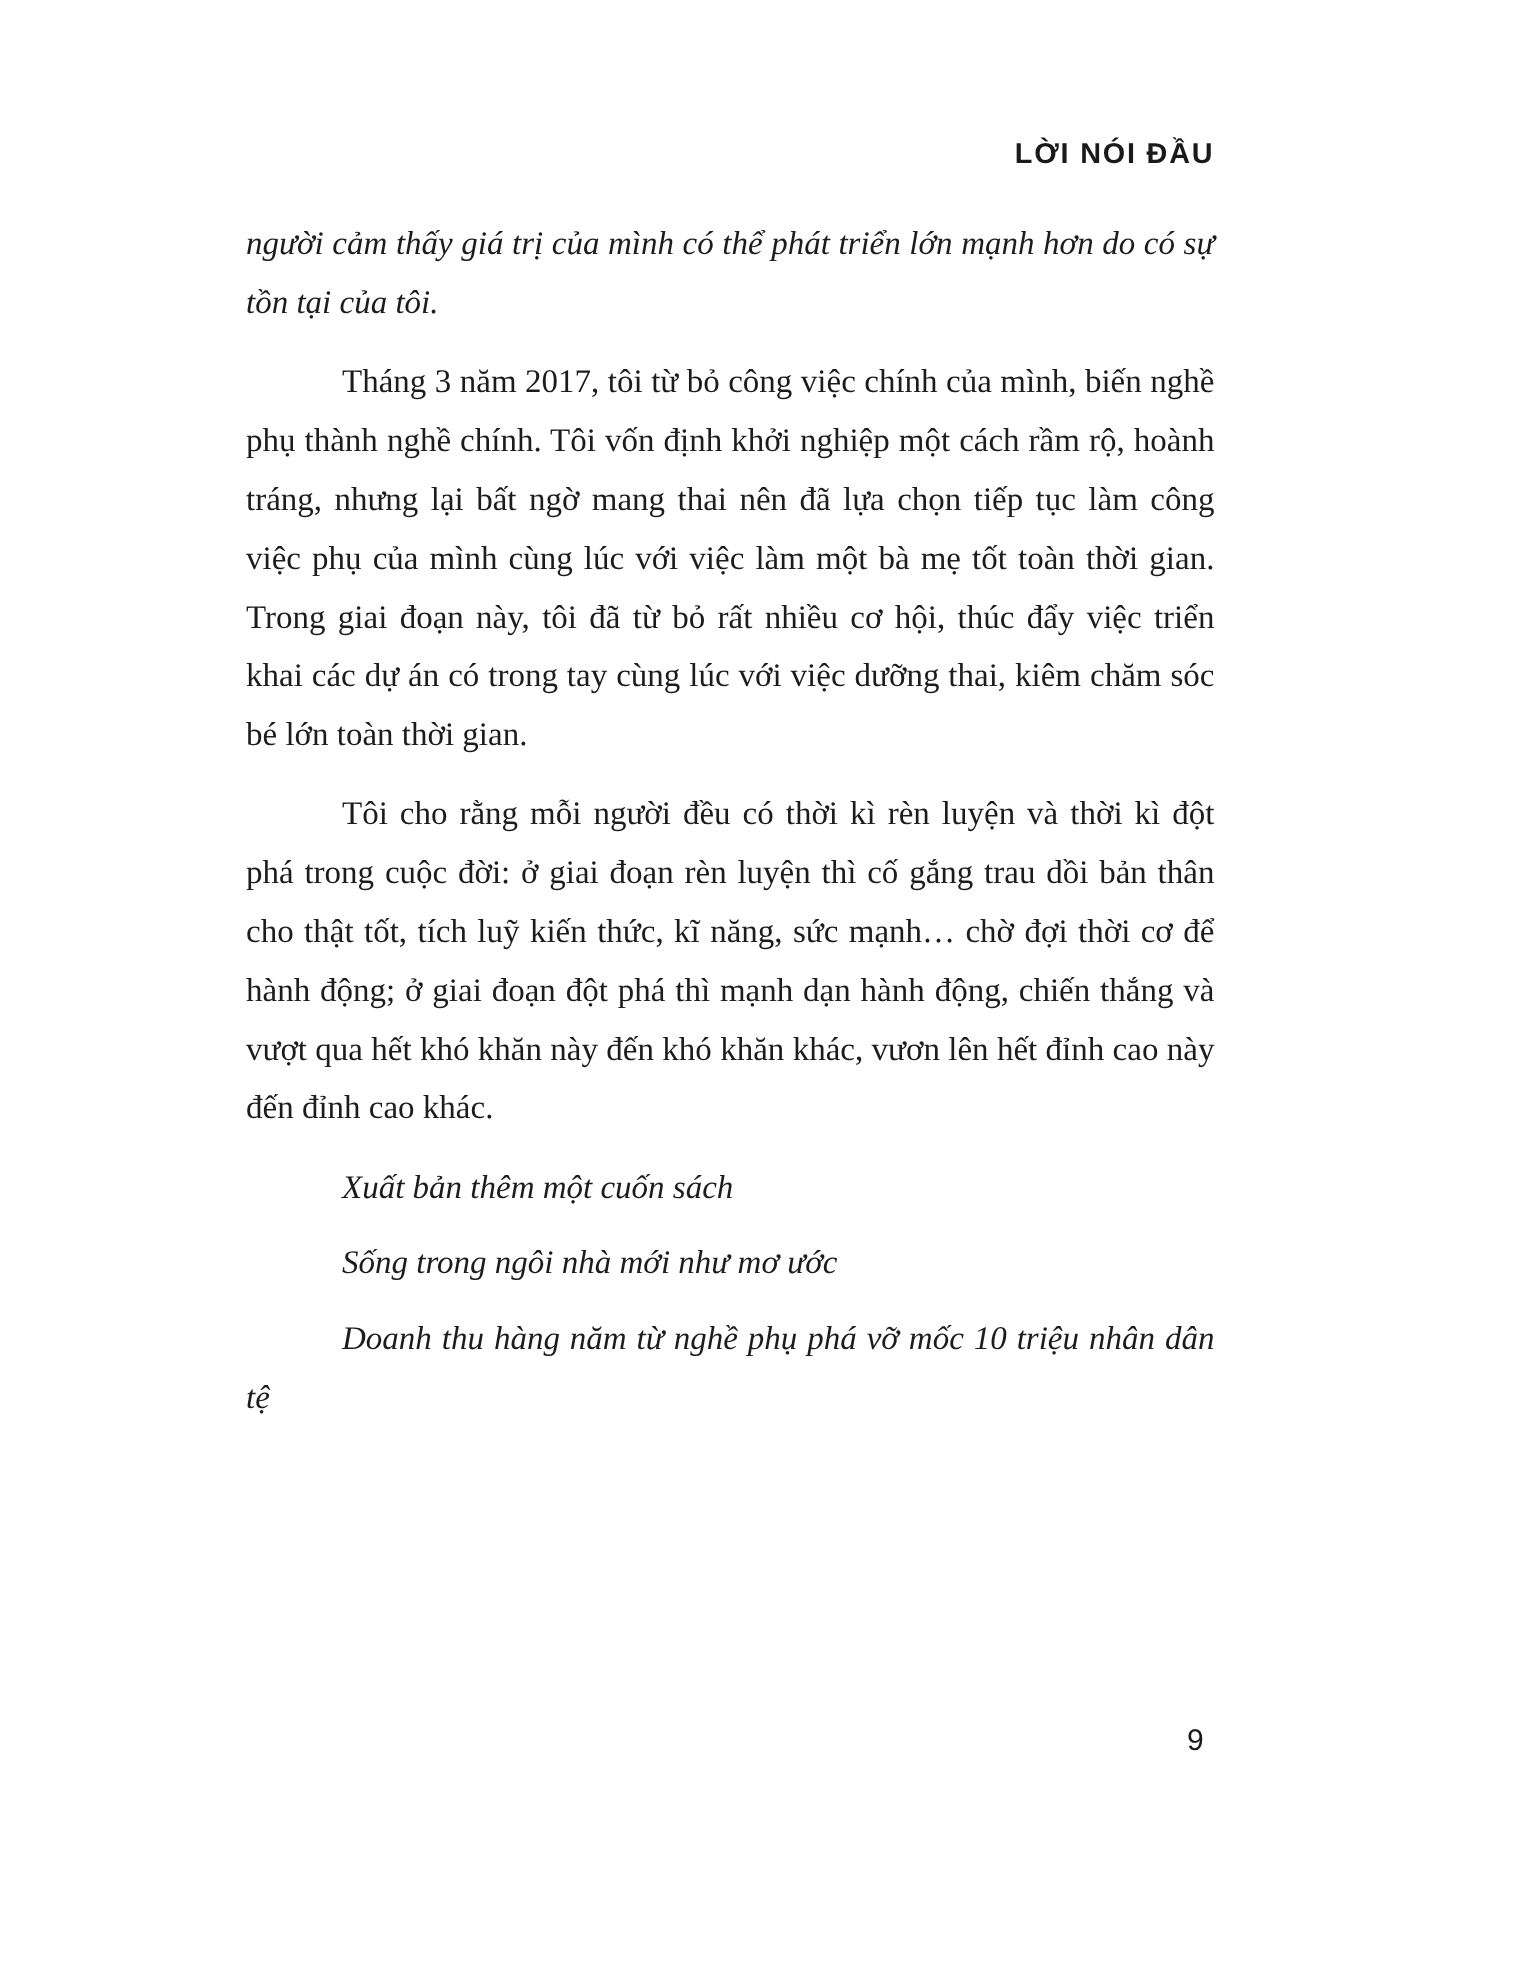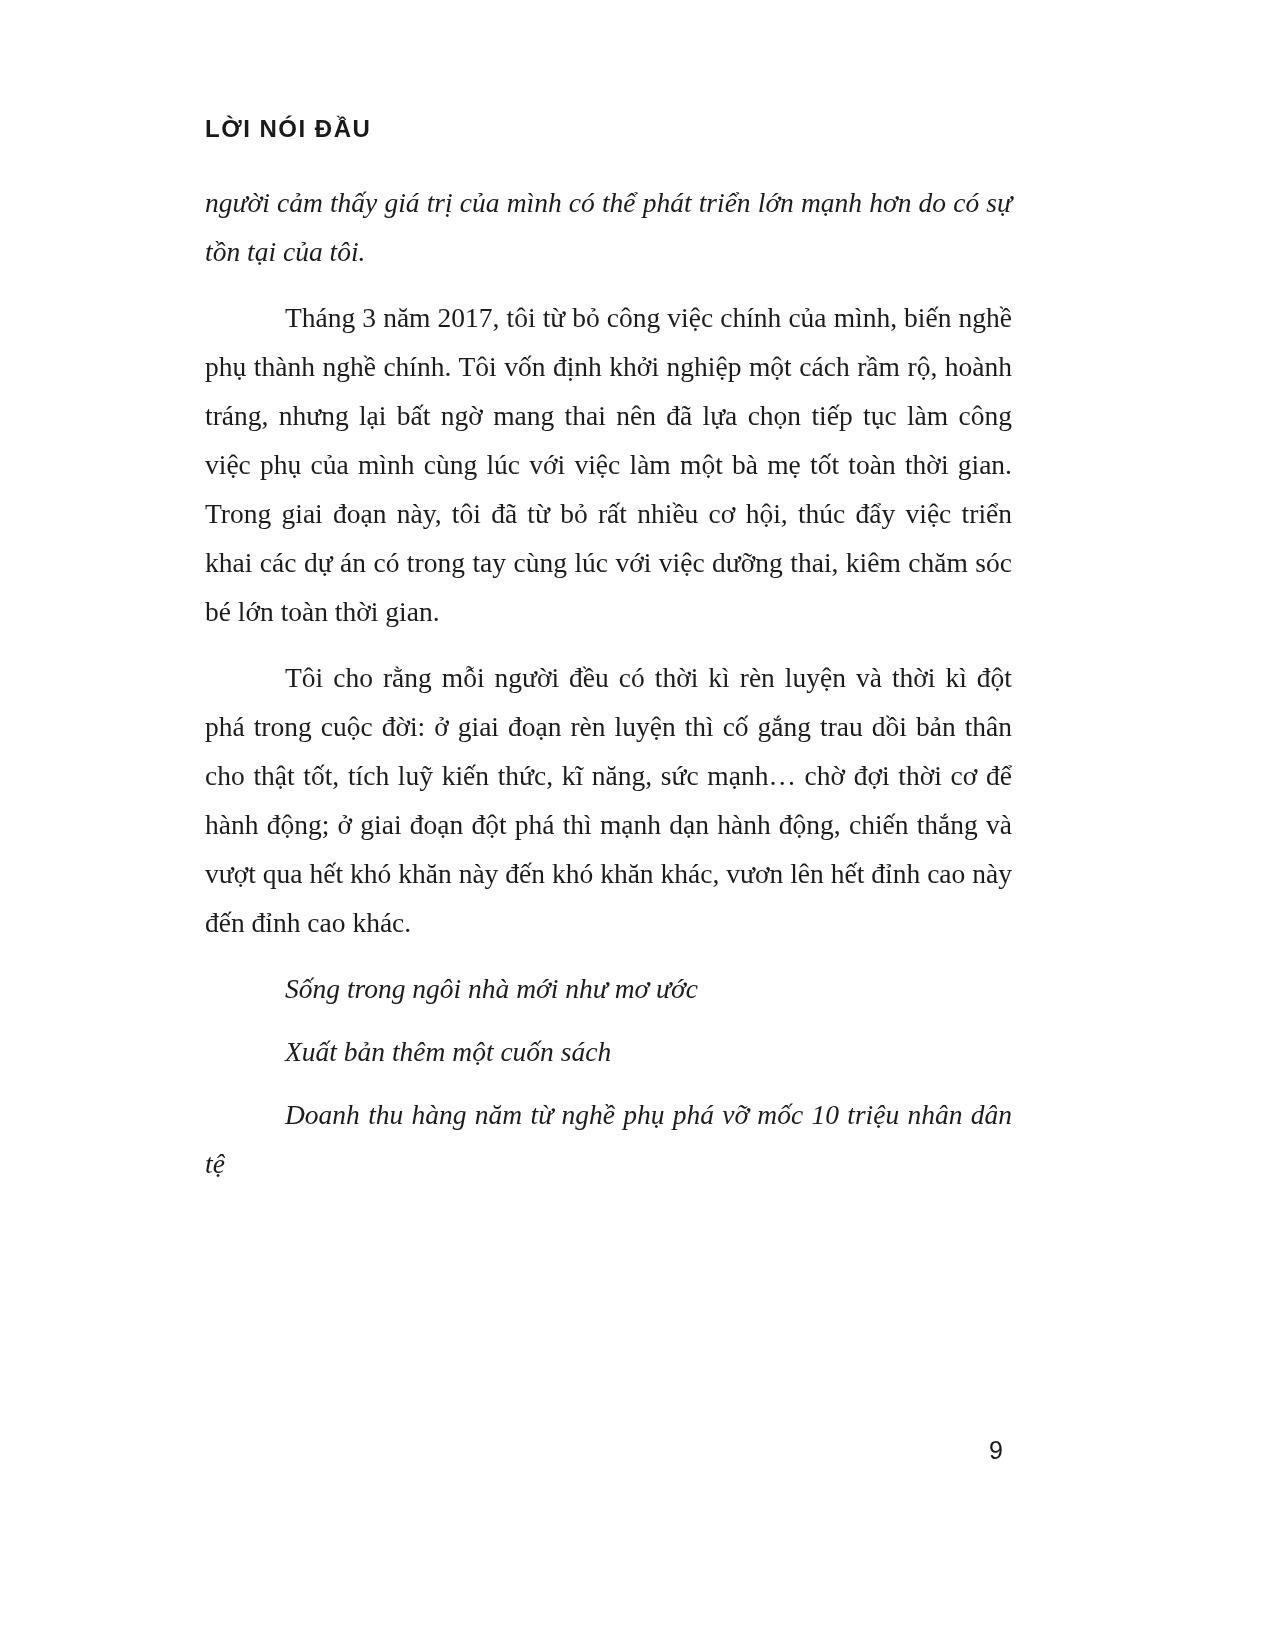--- a/index.html
+++ b/index.html
@@ -15,20 +15,21 @@
     box-sizing: border-box;
     font-family: "Liberation Serif", "DejaVu Serif", serif;
     color: #1c1c1c;
     overflow: hidden;
   }
   .header {
     position: absolute;
     top: 115px;
     left: 205px;
     right: 263px;
+    text-align: right;
     font-family: "Liberation Sans", "DejaVu Sans", sans-serif;
     font-size: 24px;
     font-weight: 600;
     letter-spacing: 1.5px;
     color: #1a1a1a;
   }
   .body {
     position: absolute;
     top: 178px;
     left: 205px;
@@ -73,23 +74,23 @@
 
   <div class="body">
 
     <p class="para no-indent">người cảm thấy giá trị của mình có thể phát triển lớn mạnh hơn do có sự tồn tại của tôi.</p>
 
     <p class="para">Tháng 3 năm 2017, tôi từ bỏ công việc chính của mình, biến nghề phụ thành nghề chính. Tôi vốn định khởi nghiệp một cách rầm rộ, hoành tráng, nhưng lại bất ngờ mang thai nên đã lựa chọn tiếp tục làm công việc phụ của mình cùng lúc với việc làm một bà mẹ tốt toàn thời gian. Trong giai đoạn này, tôi đã từ bỏ rất nhiều cơ hội, thúc đẩy việc triển khai các dự án có trong tay cùng lúc với việc dưỡng thai, kiêm chăm sóc bé lớn toàn thời gian.</p>
 
     <p class="para">Tôi cho rằng mỗi người đều có thời kì rèn luyện và thời kì đột phá trong cuộc đời: ở giai đoạn rèn luyện thì cố gắng trau dồi bản thân cho thật tốt, tích luỹ kiến thức, kĩ năng, sức mạnh… chờ đợi thời cơ để hành động; ở giai đoạn đột phá thì mạnh dạn hành động, chiến thắng và vượt qua hết khó khăn này đến khó khăn khác, vươn lên hết đỉnh cao này đến đỉnh cao khác.</p>
 
 
+    <p class="wish">Xuất bản thêm một cuốn sách</p>
+
     <p class="wish">Sống trong ngôi nhà mới như mơ ước</p>
-
-    <p class="wish">Xuất bản thêm một cuốn sách</p>
 
     <p class="wish">Doanh thu hàng năm từ nghề phụ phá vỡ mốc 10 triệu nhân dân tệ</p>
 
   </div>
 
   <div class="page-number">9</div>
 
 </div>
 
 </body></html>

